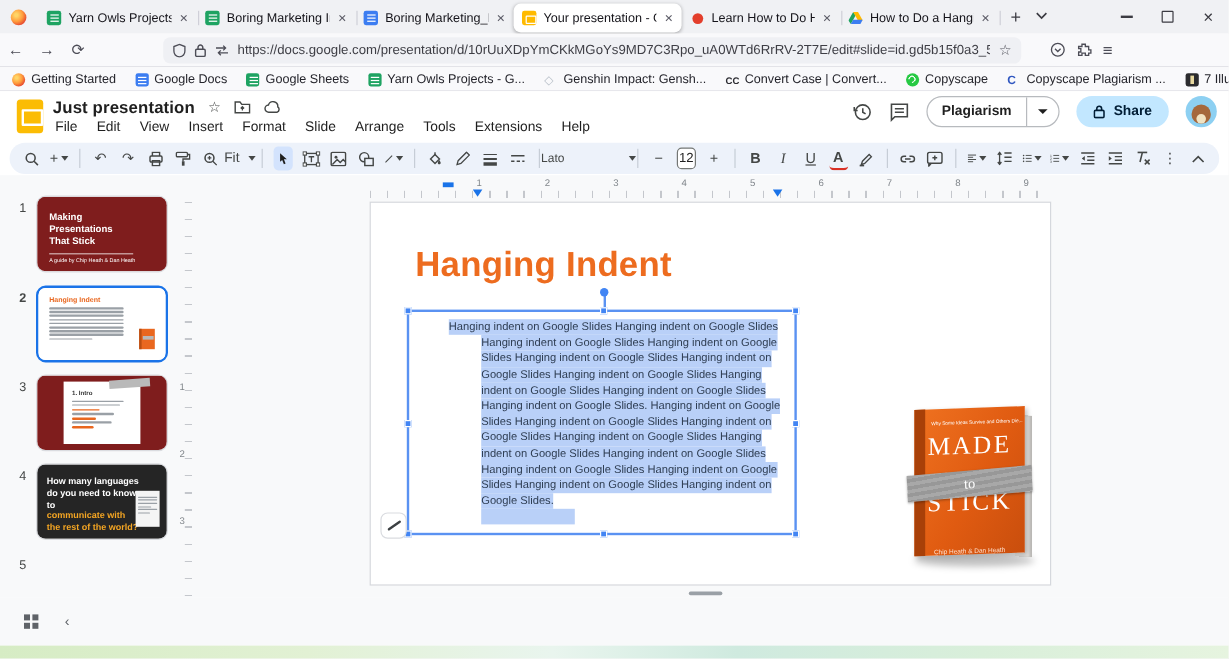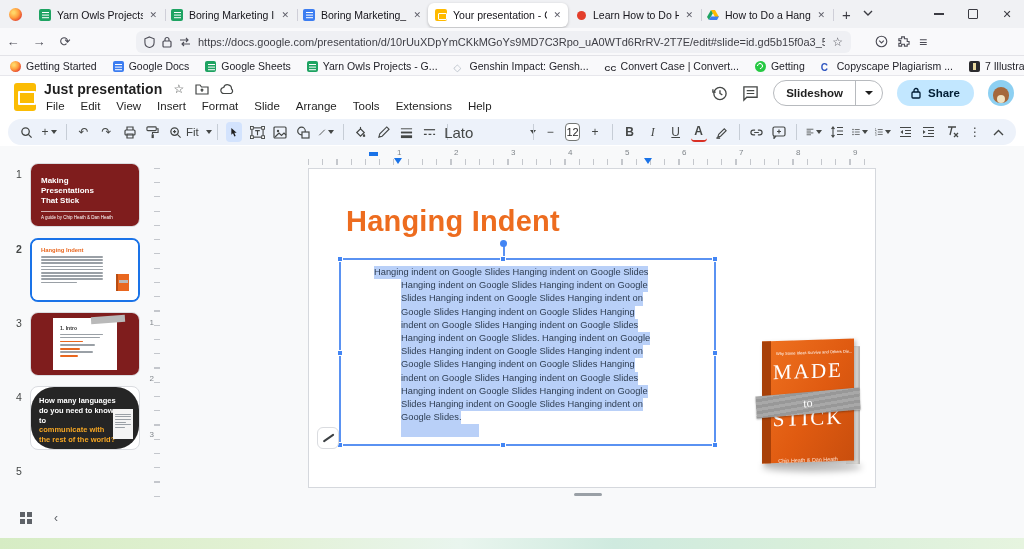--- a/index.html
+++ b/index.html
@@ -86,21 +86,21 @@
   
   .toolbarwrap { position:absolute; left:0; top:118px; width:1024px; height:28px; background:#fff; }
   .toolbar { position:absolute; left:8px; right:8px; top:1px; height:26px; background:#edf2fa;
     border-radius:13px; display:flex; align-items:center; padding:0 10px; gap:7px; color:#444746; }
   .tbtn { display:flex; align-items:center; justify-content:center; min-width:16px; height:20px;
     border-radius:4px; font-size:12px; color:#444746; gap:2px; }
   .tbtn.sel { background:#d3e3fd; padding:0 4px; }
   .tsep { width:1px; height:16px; background:#c6cdd6; margin:0 2px; }
   .tcaret { width:0; height:0; border-left:3.5px solid transparent; border-right:3.5px solid transparent;
     border-top:4px solid #444746; }
-  .fontname { font-size:15px; padding:0 4px; min-width:48px;gap:24px; }
+  .fontname { font-size:10px; padding:0 4px; min-width:48px;gap:24px; }
   .sizebox { width:22px; height:18px; border:1px solid #747775; border-radius:4px; background:#fff;
     font-size:11px; display:flex; align-items:center; justify-content:center; color:#1f1f1f; }
   .bold { font-weight:bold; } .ital { font-style:italic; font-family:"Liberation Serif",serif; }
   .und { text-decoration:underline; }
   .tcolor { font-size:12px; font-weight:bold; border-bottom:2.5px solid #d93025; line-height:12px; }
   .collapse { margin-left:auto; }
   
   .workarea { position:absolute; left:0; top:146px; width:1024px; height:352px; background:#f8f9fa; overflow:hidden; }
   .filmstrip { position:absolute; left:0; top:0; width:146px; height:352px; }
   .thumb-num { position:absolute; left:12px; width:14px; text-align:center; font-size:10.5px; color:#444746; }
@@ -114,21 +114,21 @@
   .th2 { padding:7px 9px; position:relative; width:100%; height:100%; background:#fff; }
   .th2-h { color:#e9671f; font-weight:bold; font-size:6.5px; transform:scale(.9); transform-origin:left top; }
   .tline { height:1.6px; background:#9aa0a6; margin-top:1.6px; border-radius:1px; }
   .th2-book { position:absolute; right:9px; bottom:9px; width:13px; height:17px; background:#e9671f;
     border-left:2px solid #b84d12; }
   .th2-book::before { content:""; position:absolute; left:1px; top:6px; right:1px; height:3px; background:#b9b9b9; }
   .th3-card { position:absolute; left:22px; right:22px; top:5px; bottom:5px; background:#fff; padding:8px 7px 4px; }
   .th3-tape { position:absolute; left:38px; top:-2px; width:34px; height:7px; background:#b9b9b9; transform:rotate(-4deg); }
   .th3-h { font-size:6px; color:#333; font-weight:bold; transform:scale(.85); transform-origin:left top; }
   .oline { height:1.6px; background:#e9671f; margin-top:2.4px; border-radius:1px; }
-  .th-dark { background:#252525; width:100%; height:100%; padding:9px 8px; position:relative;border-radius:23px; }
+  .th-dark { background:#252525; width:100%; height:100%; padding:9px 8px; position:relative; }
   .th4-w { color:#fff; font-weight:bold; font-size:7.5px; line-height:1.3; width:78px; }
   .th4-o { color:#f5a623; font-weight:bold; font-size:7.5px; line-height:1.3; width:78px; }
   .th4-note { position:absolute; right:6px; top:22px; width:20px; height:30px; background:#f4f4f4; padding:3px 2px; }
   .th4-note .tline { height:1.2px; margin-top:1.5px; }
   .th5-l1 { font-size:8px; font-weight:bold; margin-top:4px; }
   .th5-l1 .em { color:#f5a623; } .th5-l1 .rest { color:#fff; }
   .th5-sub { color:#cfcfcf; font-size:6px; transform:scale(.8); transform-origin:left top; width:130px; margin-top:2px; }
   
   .vruler { position:absolute; left:146px; top:22px; width:16px; height:330px;
     background:linear-gradient(90deg, transparent 0 9px, #c3c6cc 9px 10px, transparent 10px); background:none; }
@@ -141,21 +141,21 @@
   .hnum { position:absolute; top:2px; font-size:8px; color:#80868b; }
   .mk { position:absolute; }
   .mk-rect { width:9px; height:4px; background:#1a73e8; top:6px; }
   .mk-tri { width:0; height:0; border-left:4.5px solid transparent; border-right:4.5px solid transparent;
     border-top:6px solid #1a73e8; top:12px; }
   
   .canvas { position:absolute; left:308px; top:22px; width:568px; height:320px; background:#fff;
     border:1px solid #d5d8dd; }
   .slide-title { position:absolute; left:37px; top:36px; font-size:29px; font-weight:bold; color:#ed6c1f;
     letter-spacing:.2px; }
-  .textbox { position:absolute; left:30px; top:89px; width:377px; height:188px; border:2px solid #5a92f2; }
+  .textbox { position:absolute; left:30px; top:89px; width:325px; height:188px; border:2px solid #5a92f2; }
   .hd { position:absolute; width:6px; height:6px; background:#4285f4; border:1px solid #fff; }
   .rot-stem { position:absolute; left:162px; top:-16px; width:1.5px; height:14px; background:#5a92f2; }
   .rot-dot { position:absolute; left:159px; top:-20px; width:7px; height:7px; border-radius:50%; background:#4285f4; }
   .bl { white-space:nowrap; line-height:13.2px; padding-left:60px; font-size:9.3px; }
   .bl.first { padding-left:33px; }
   .bl span { background:#b9d0f8; color:#2e3d52; display:inline-block; }
   .bl.lastblock span { width:78px; height:13px; }
   .bodytext { padding-top:6px; }
   .floatbtn { position:absolute; left:8px; top:258px; width:22px; height:22px; background:#fff;
     border:1px solid #dadce0; border-radius:6px; display:flex; align-items:center; justify-content:center; }
@@ -316,21 +316,21 @@
     <span class="bm">
       <span class="bmi bmi-genshin"></span>
       <span>Genshin Impact: Gensh...</span>
       </span>
     <span class="bm">
       <span class="bmi bmi-cc"></span>
       <span>Convert Case | Convert...</span>
       </span>
     <span class="bm">
       <span class="bmi bmi-wa"></span>
-      <span>Getting</span>
+      <span>Copyscape</span>
       </span>
     <span class="bm">
       <span class="bmi bmi-cs"></span>
       <span>Copyscape Plagiarism ...</span>
       </span>
     <span class="bm">
       <span class="bmi bmi-novel"></span>
       <span>7 Illustrated Novels fo...</span>
       </span>
 
@@ -373,21 +373,21 @@
             <path d="M3 6.5V9.5H6" stroke="#444746" fill="none" stroke-width="1.4" transform="translate(-1,-2)"></path>
           </svg>
       </span>
       <span class="icon-svg">
         <svg width="17" height="17" viewBox="0 0 18 18">
             <path d="M2 2h14v11H5l-3 3z" fill="none" stroke="#444746" stroke-width="1.4"></path>
             <path d="M5 6h8M5 9h8" stroke="#444746" stroke-width="1.2"></path>
           </svg>
       </span>
       <div class="btn-slideshow">
-        <span class="lbl">Slideshow</span>
+        <span class="lbl">Plagiarism</span>
         <span class="dd">
             <span class="caret"></span>
           </span>
       </div>
       <div class="btn-share">
         <span class="icon-svg">
           <svg width="10" height="12" viewBox="0 0 10 12">
               <rect x="1" y="5" width="8" height="6" rx="1" fill="none" stroke="#001d35" stroke-width="1.3"></rect>
               <path d="M3 5V3.5a2 2 0 014 0V5" fill="none" stroke="#001d35" stroke-width="1.3"></path>
             </svg>

